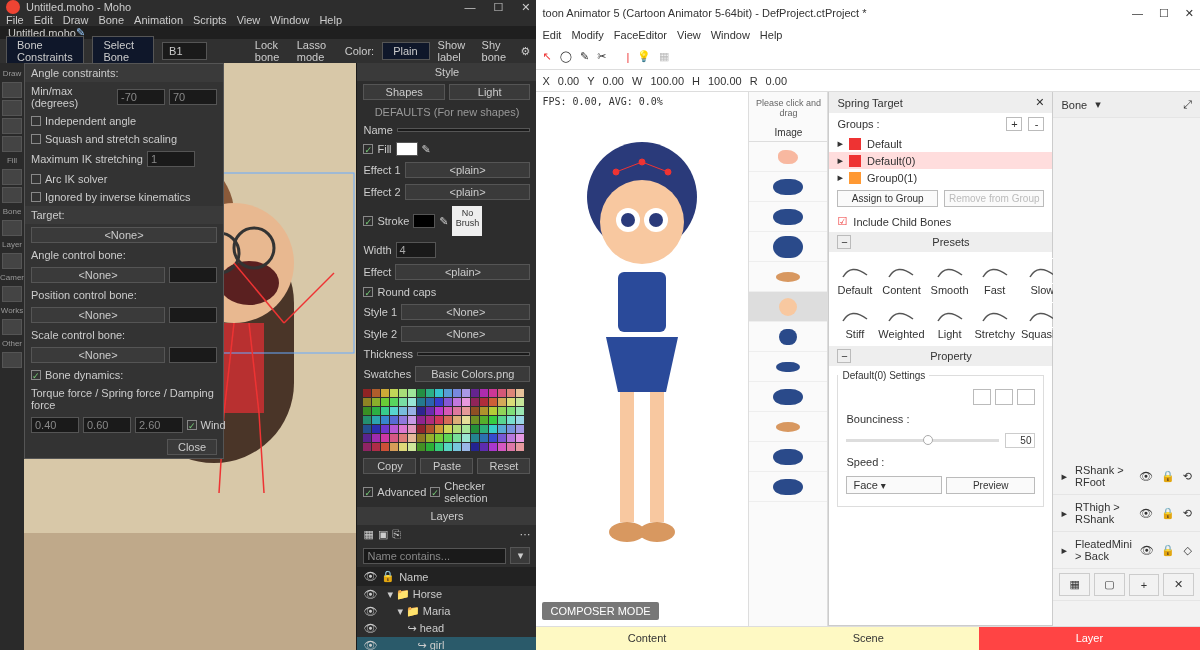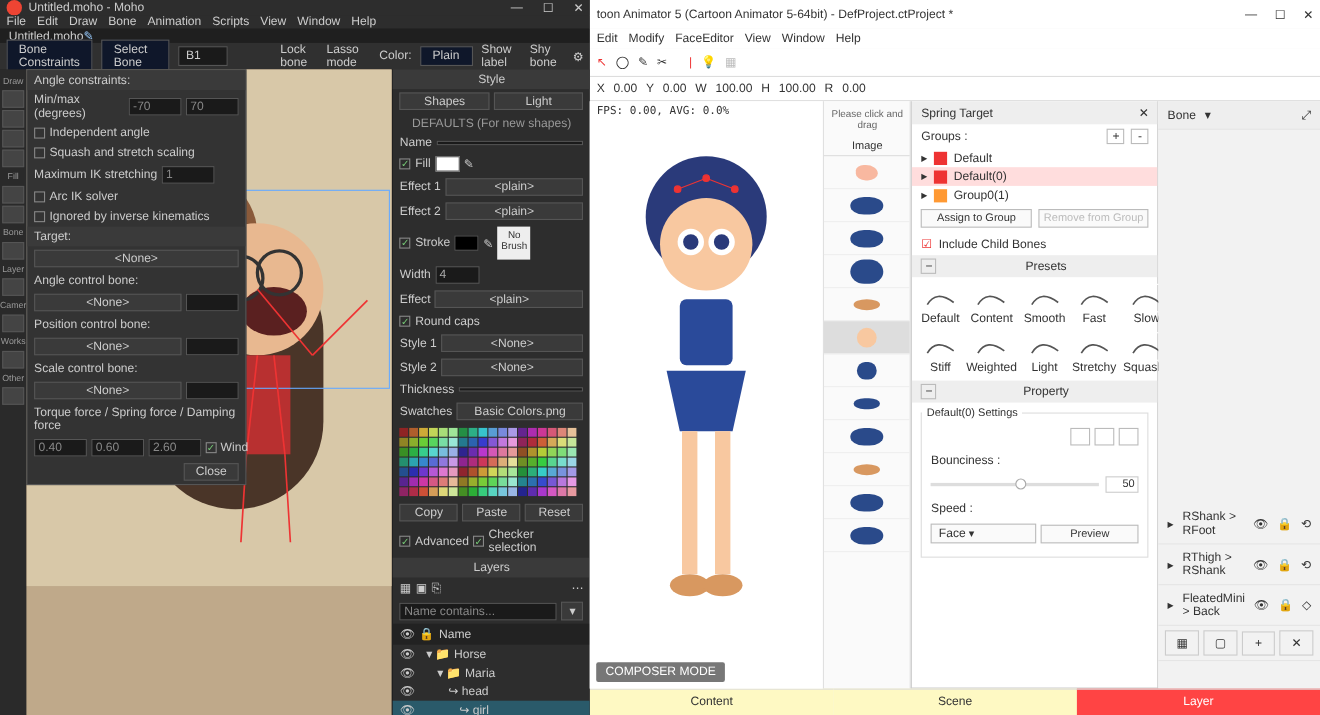--- a/index.html
+++ b/index.html
@@ -206,20 +206,24 @@
           </div>
         <div class="row">Position control bone:</div>
         <div class="row">
             <span class="drop">&lt;None&gt;</span>
             <input type="text" style="">
           </div>
         <div class="row">Scale control bone:</div>
         <div class="row">
             <span class="drop">&lt;None&gt;</span>
             <input type="text" style="">
+          </div>
+        <div class="row">
+            <span class="chk on"></span>
+            <span>Bone dynamics:</span>
           </div>
         <div class="row">Torque force / Spring force / Damping force</div>
         <div class="row">
           <input type="text" value="0.40" style="">
           <input type="text" value="0.60" style="">
           <input type="text" value="2.60" style="">
           <span class="chk on"></span>
             <span>Wind</span>
           </div>
         <div class="row" style="justify-content:flex-end">

